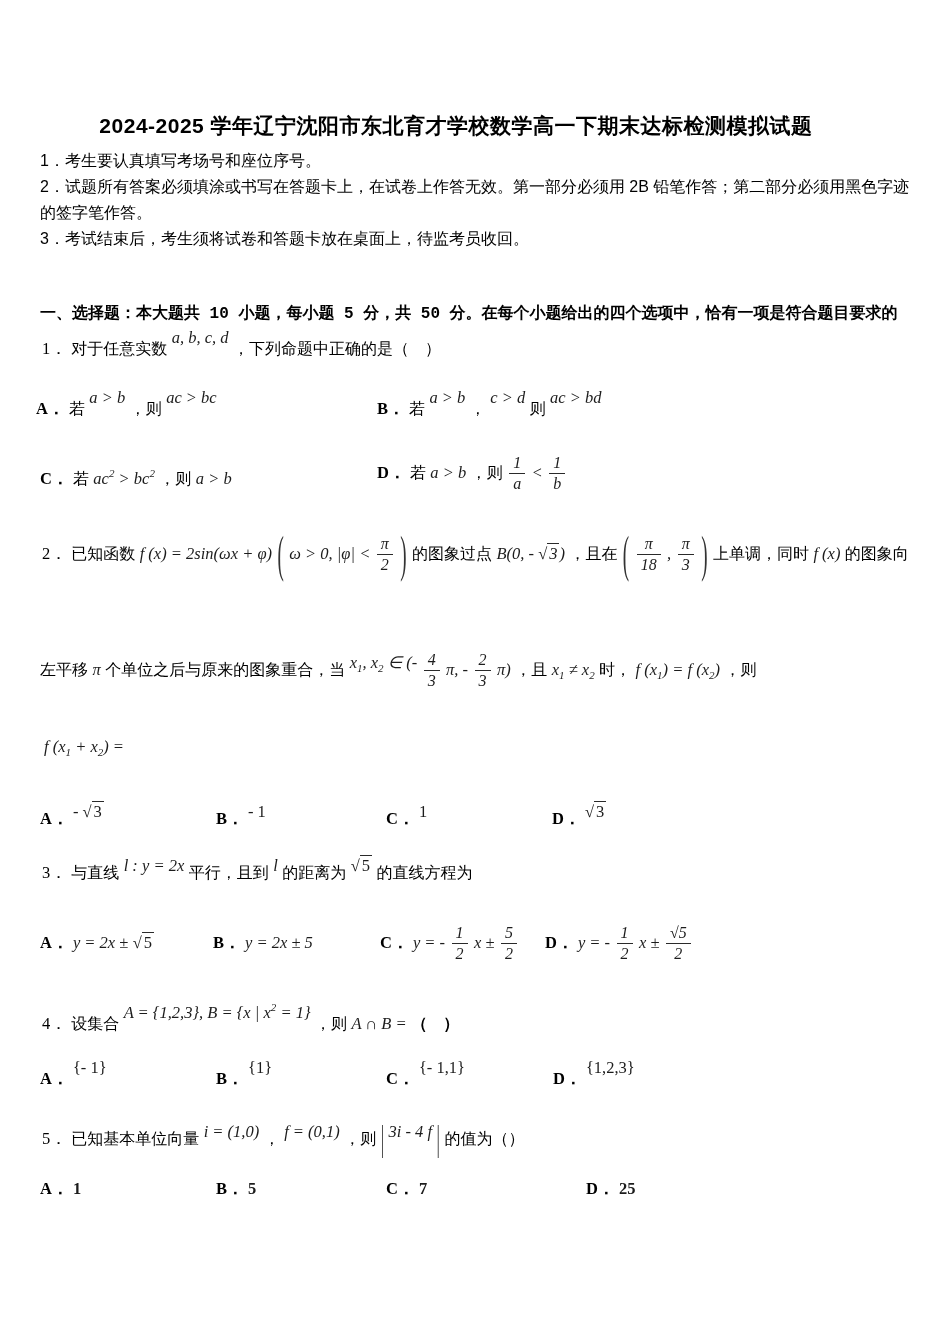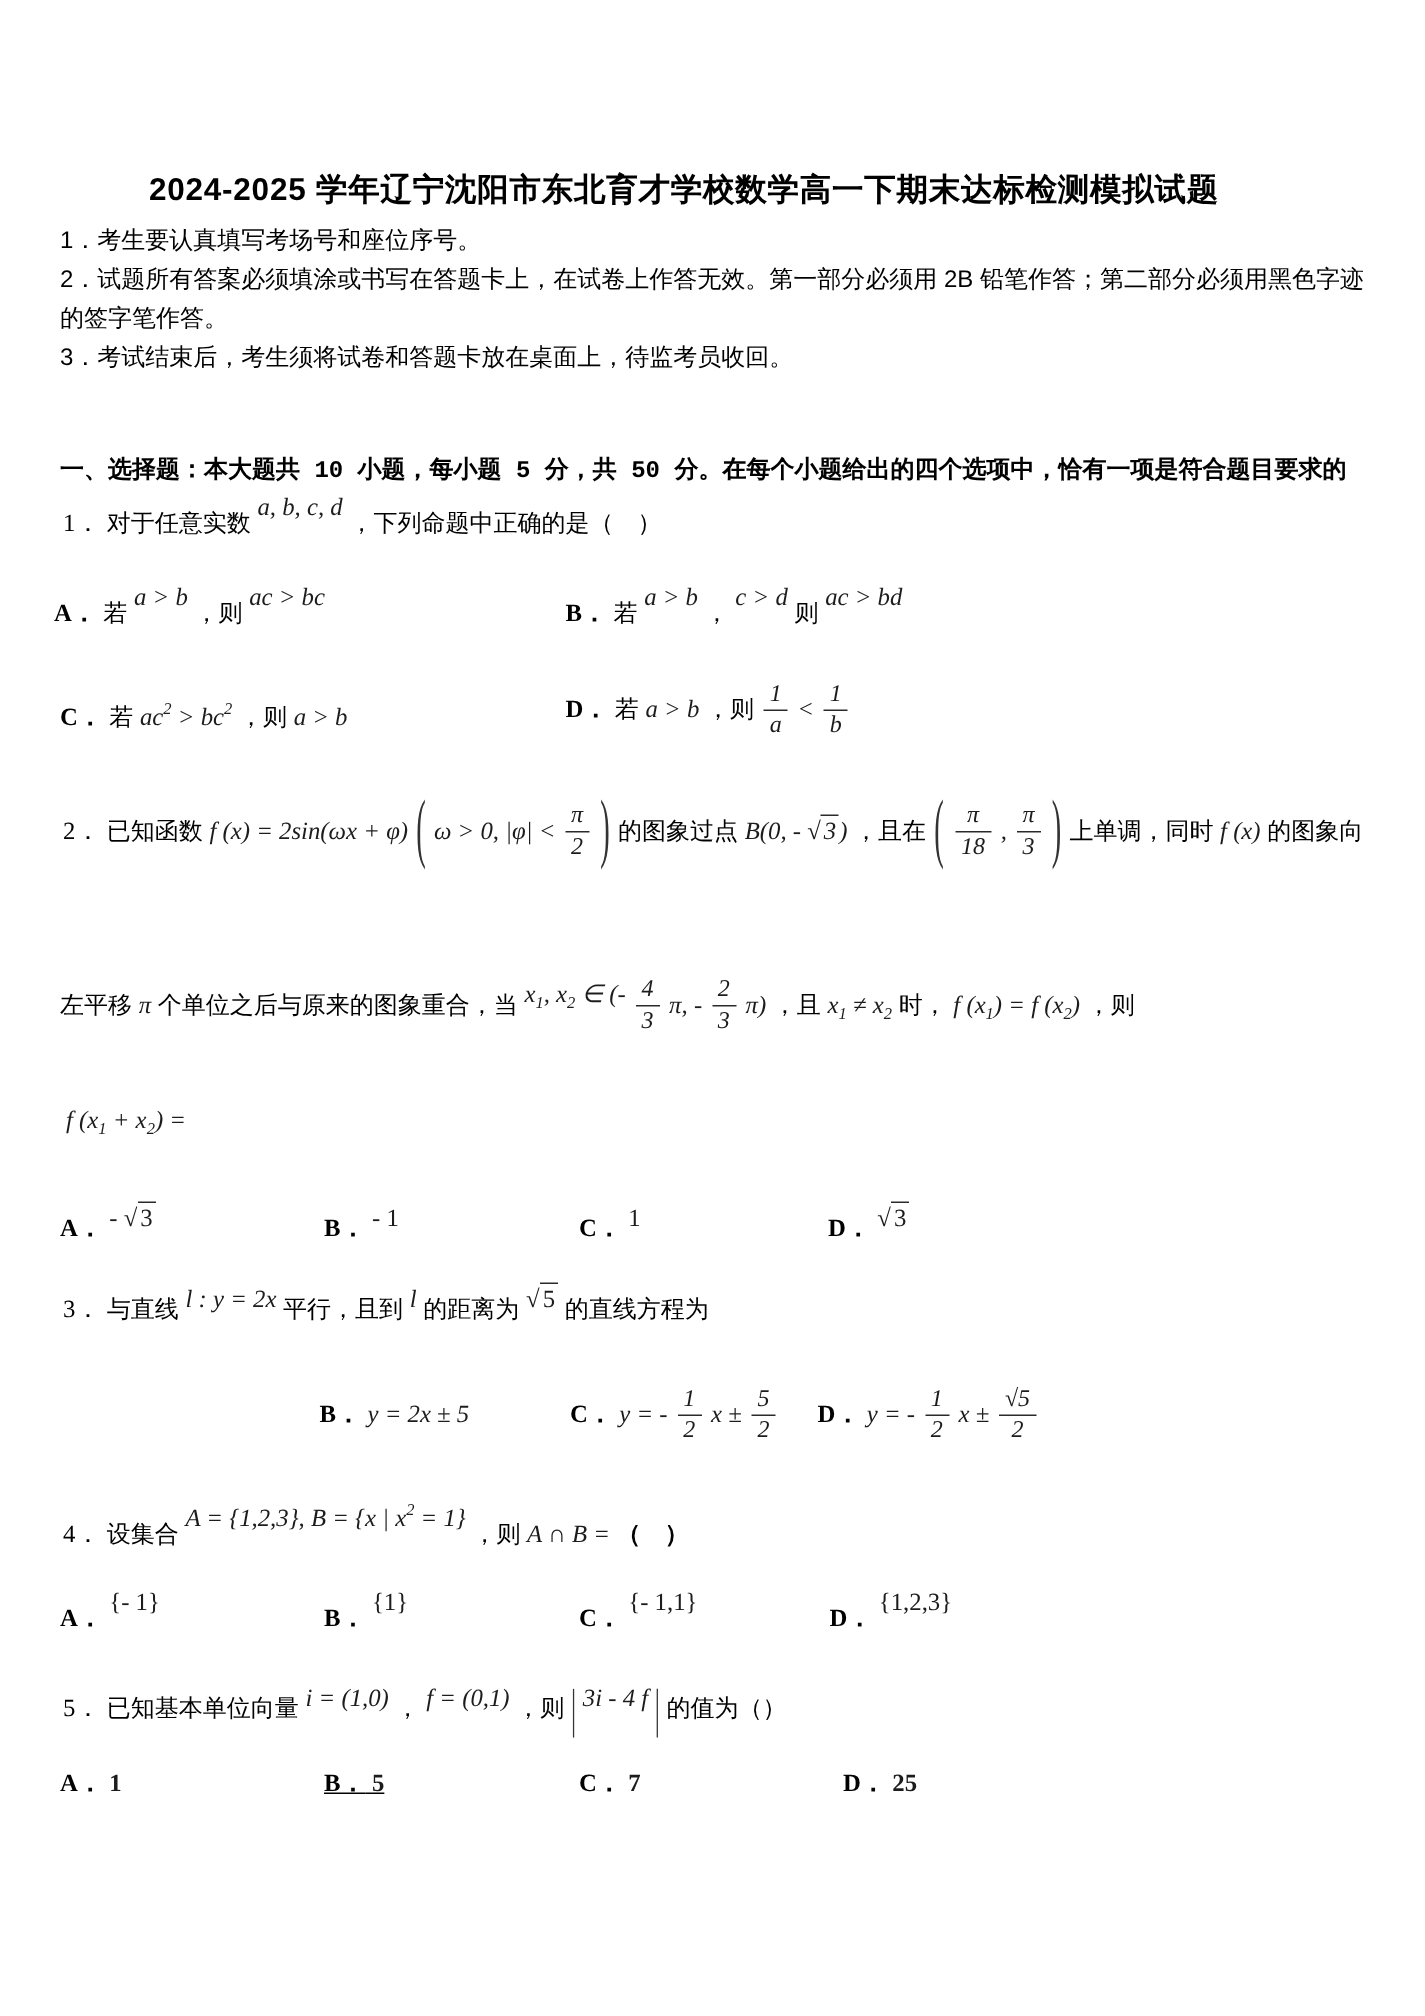--- a/index.html
+++ b/index.html
@@ -149,20 +149,25 @@
     <span class="qn">3．</span>
     <span>与直线</span>
     <span class="math raised-sm">l : y = 2x</span>
     <span>平行，且到</span>
     <span class="math raised-sm">l</span>
     <span>的距离为</span>
     <span class="math raised-sm"><span class="rsign">√</span><span class="rbody mn">5</span></span>
     <span>的直线方程为</span>
   </div>
 
+  <div class="abs cn lh-med" style="left:40px;top:918px;">
+    <span class="ol">A．</span>
+    <span class="math">y = 2x ±</span>
+    <span class="math"><span class="rsign">√</span><span class="rbody mn">5</span></span>
+  </div>
   <div class="abs cn lh-med" style="left:213px;top:918px;">
     <span class="ol">B．</span>
     <span class="math">y = 2x ± 5</span>
   </div>
   <div class="abs cn lh-med" style="left:380px;top:918px;">
     <span class="ol">C．</span>
     <span class="math">y = -</span>
     <span class="frac"><span class="fn">1</span><span class="fd">2</span></span>
     <span class="math">x ±</span>
     <span class="frac"><span class="fn">5</span><span class="fd">2</span></span>
@@ -211,26 +216,26 @@
     <span class="tallbar">|</span>
     <span class="math raised-sm">3i - 4 f</span>
     <span class="tallbar">|</span>
     <span>的值为（）</span>
   </div>
 
   <div class="abs cn" style="left:40px;top:1178px;">
     <span class="ol">A．</span>
     <span class="mn" style="font-weight:700">1</span>
   </div>
-  <div class="abs cn" style="left:216px;top:1178px;text-decoration:underline;">
+  <div class="abs cn" style="left:216px;top:1178px;">
     <span class="ol">B．</span>
     <span class="mn" style="font-weight:700">5</span>
   </div>
   <div class="abs cn" style="left:386px;top:1178px;">
     <span class="ol">C．</span>
     <span class="mn" style="font-weight:700">7</span>
   </div>
-  <div class="abs cn" style="left:562px;top:1178px;">
+  <div class="abs cn" style="left:586px;top:1178px;">
     <span class="ol">D．</span>
     <span class="mn" style="font-weight:700">25</span>
   </div>
 
 </div>
 
 </body></html>

